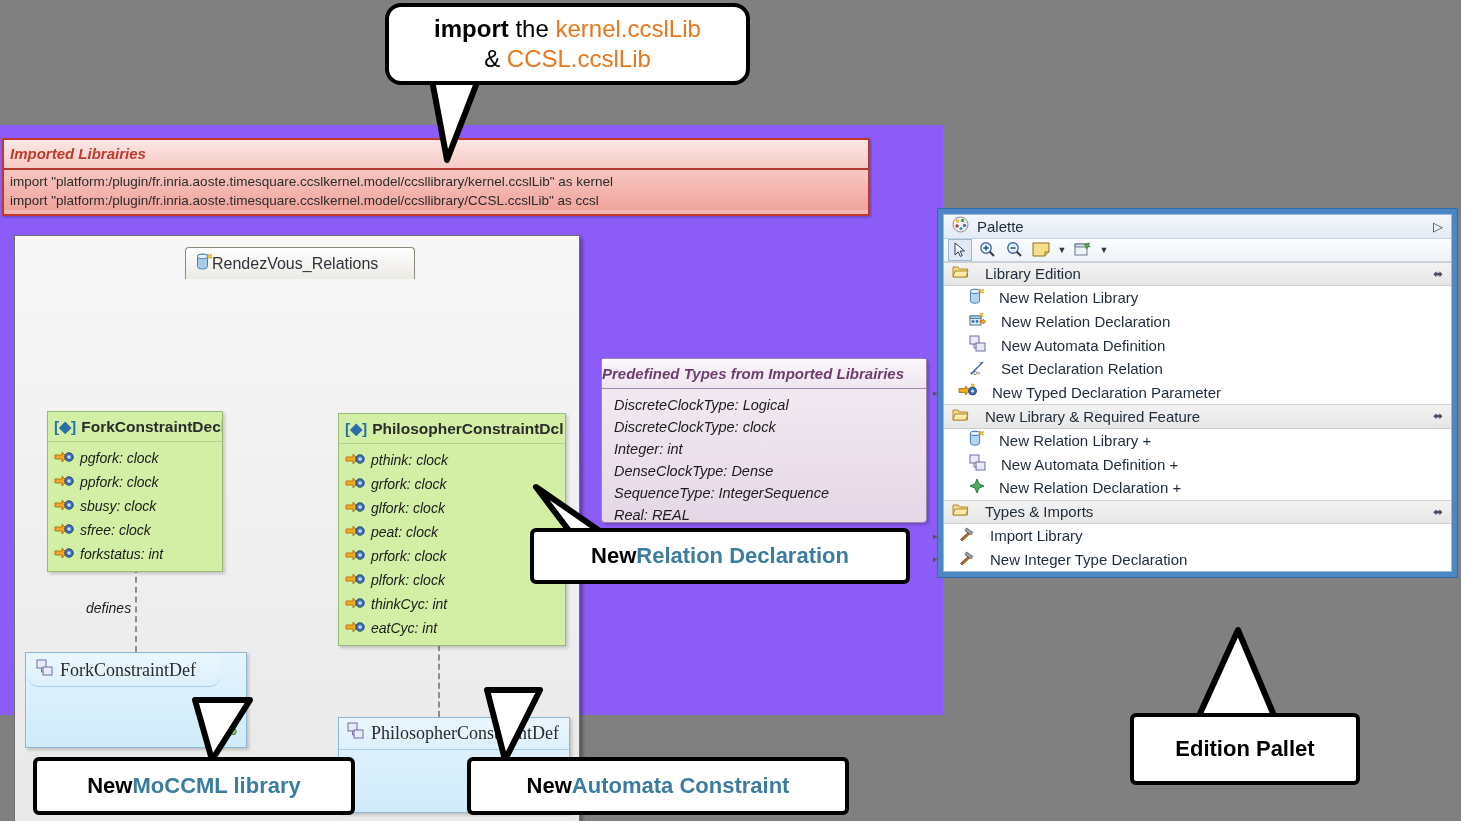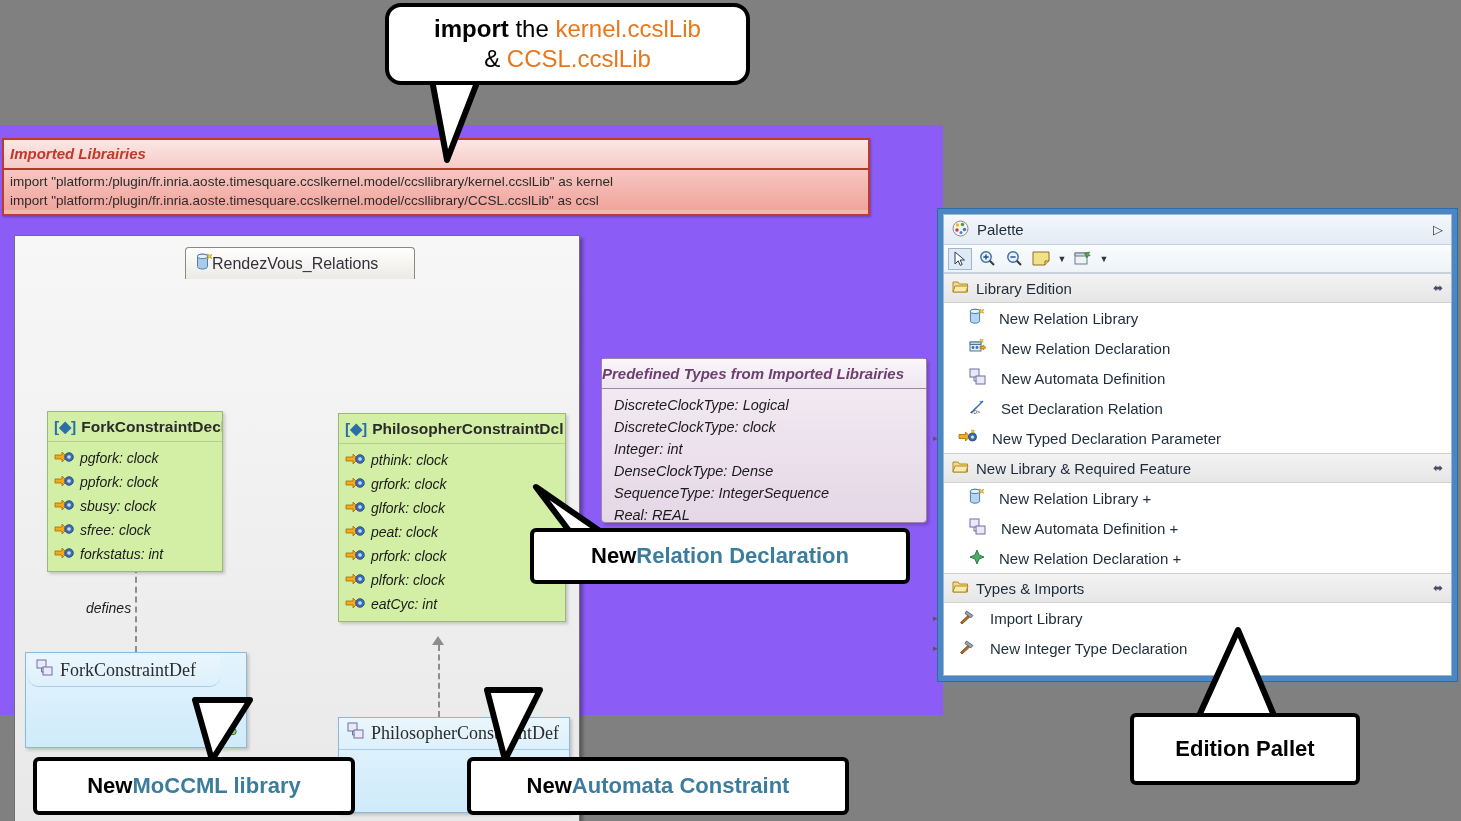--- a/index.html
+++ b/index.html
@@ -124,21 +124,21 @@
     font-size:15px; font-weight:bold; font-style:italic; color:#6d3f6e;
     border-bottom:1px solid #a185a8;
     background:linear-gradient(#faf6fa,#efe6f0);
     white-space:nowrap; overflow:hidden;
   }
   #pd-body{ padding:5px 0 0 12px; }
   .pd-line{ font-size:14.5px; font-style:italic; color:#1b1b1b; line-height:22px; white-space:nowrap;}
 
   
   #palette{
-    position:absolute; left:937px; top:208px; width:521px; height:474px;
+    position:absolute; left:937px; top:208px; width:521px; height:370px;
     background:#4a87c4;
     border:1px solid #2f6ba8;
     padding:5px;
   }
   #palette-inner{
     width:100%; height:100%; background:#ffffff;
     border:1px solid #9bb9d4; display:flex; flex-direction:column;
   }
   #palette-title{
     height:30px; display:flex; align-items:center; gap:8px; padding:0 8px;
@@ -149,21 +149,21 @@
   #palette-title .spacer{ flex:1; }
   #palette-toolbar{
     height:28px; display:flex; align-items:center; gap:3px; padding:0 4px;
     background:linear-gradient(#fafcfe,#eef3f8);
     border-bottom:1px solid #c3d3e3;
   }
   .tb-btn{ width:24px; height:22px; display:flex; align-items:center; justify-content:center; }
   .tb-btn.sel{ border:1px solid #9cb6cf; background:#dfeaf4; }
   .tb-caret{ width:12px; height:22px; display:flex; align-items:center; justify-content:center; font-size:9px; color:#333;}
   .drawer-head{
-    height:30px; display:flex; align-items:center; gap:7px; padding:0 8px;
+    height:30px; display:flex; align-items:center; gap:16px; padding:0 8px;
     background:linear-gradient(#f3f3f3,#e6e6e6);
     border-top:1px solid #cfcfcf; border-bottom:1px solid #cfcfcf;
     font-size:15px; color:#1d2b3a;
   }
   .drawer-head .spacer{ flex:1; }
   .pal-item{
     height:30px; display:flex; align-items:center; gap:14px; 
     font-size:15px; color:#1d2b3a; white-space:nowrap;
   }
   .pal-item .arrowtag{ width:9px; font-size:9px; color:#555; margin-left:-11px; margin-right:2px;}
@@ -333,20 +333,28 @@
               <circle cx="15" cy="7" r="1.8" fill="#c9dcf2"></circle>
             </svg></span>
         <span>plfork: clock</span>
       </div>
       <div class="attr-row">
         <span class="ic"><svg width="20" height="14" viewBox="0 0 20 14">
               <path d="M1 5h7V2l5 5-5 5V9H1z" fill="#f7a81b" stroke="#a3690a" stroke-width=".8"></path>
               <circle cx="15" cy="7" r="4.3" fill="#3a6fb5" stroke="#1d3f70" stroke-width=".8"></circle>
               <circle cx="15" cy="7" r="1.8" fill="#c9dcf2"></circle>
             </svg></span>
+        <span>thinkCyc: int</span>
+      </div>
+      <div class="attr-row">
+        <span class="ic"><svg width="20" height="14" viewBox="0 0 20 14">
+              <path d="M1 5h7V2l5 5-5 5V9H1z" fill="#f7a81b" stroke="#a3690a" stroke-width=".8"></path>
+              <circle cx="15" cy="7" r="4.3" fill="#3a6fb5" stroke="#1d3f70" stroke-width=".8"></circle>
+              <circle cx="15" cy="7" r="1.8" fill="#c9dcf2"></circle>
+            </svg></span>
         <span>eatCyc: int</span>
       </div>
     </div>
   </div>
 
   <div class="def-box" id="fork-def">
     <div class="def-head">
       <span class="ic">
         <svg width="18" height="18" viewBox="0 0 18 18">
             <rect x="1" y="1" width="9" height="8" fill="#e9e9f7" stroke="#6f6fa8"></rect>

